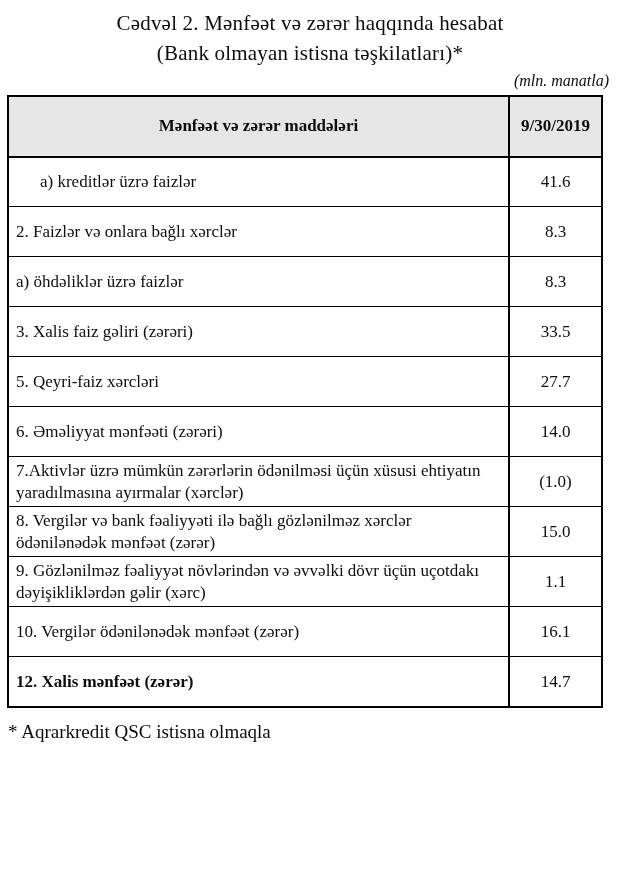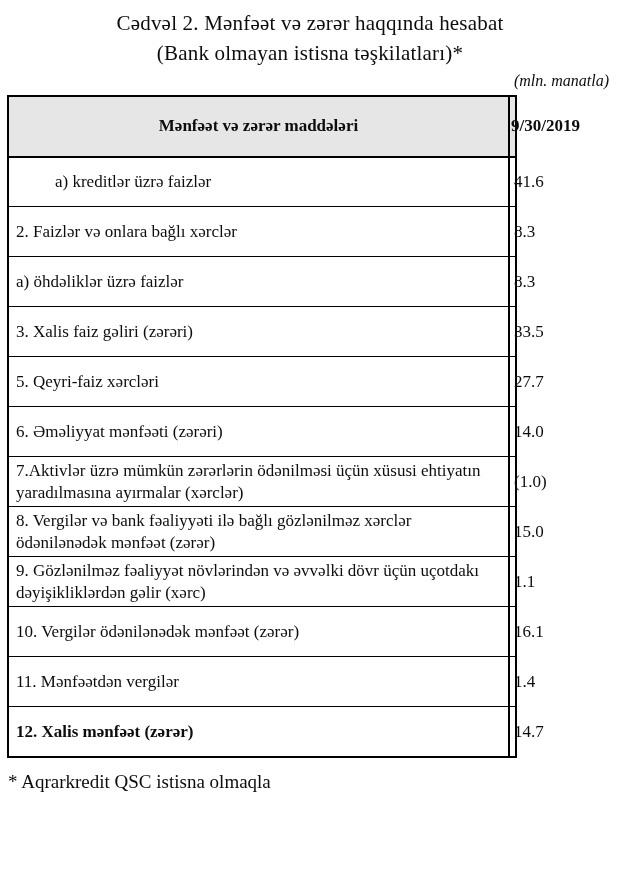--- a/index.html
+++ b/index.html
@@ -31,21 +31,21 @@
     text-align: right;
     font-style: italic;
     font-size: 16px;
     padding-right: 11px;
     margin-top: 3px;
     margin-bottom: 5px;
   }
   table.pl-table {
     border-collapse: collapse;
     margin-left: 7px;
-    width: 510px;
+    width: 596px;
     table-layout: fixed;
   }
   table.pl-table, table.pl-table th, table.pl-table td {
     border: 1.5px solid #000000;
   }
   table.pl-table {
     border: 2.5px solid #000000;
   }
   th.col-label, td.cell-label {
     width: 497px;
@@ -64,21 +64,21 @@
     height: 50px;
   }
   td.cell-label {
     font-size: 17px;
     line-height: 1.3;
     text-align: left;
     vertical-align: middle;
     padding: 2px 6px 2px 7px;
   }
   td.cell-label.indent {
-    padding-left: 46px;
+    padding-left: 31px;
   }
   td.cell-label.bold {
     font-weight: bold;
   }
   td.cell-value {
     font-size: 17px;
     text-align: center;
     vertical-align: middle;
     padding: 2px 4px;
   }
@@ -142,24 +142,20 @@
         </tr>
         <tr>
           <td class="cell-label">9. Gözlənilməz fəaliyyət növlərindən və əvvəlki dövr üçün uçotdakı dəyişikliklərdən gəlir (xərc)</td>
           <td class="cell-value">1.1</td>
         </tr>
         <tr>
           <td class="cell-label">10. Vergilər ödənilənədək mənfəət (zərər)</td>
           <td class="cell-value">16.1</td>
         </tr>
         <tr>
-          <td class="cell-label">11. Mənfəətdən vergilər</td>
-          <td class="cell-value">1.4</td>
-        </tr>
-        <tr>
           <td class="cell-label bold">12. Xalis mənfəət (zərər)</td>
           <td class="cell-value bold">14.7</td>
         </tr>
       </tbody>
   </table>
 
   <div class="footnote">* Aqrarkredit QSC istisna olmaqla</div>
 
 </div>
 

